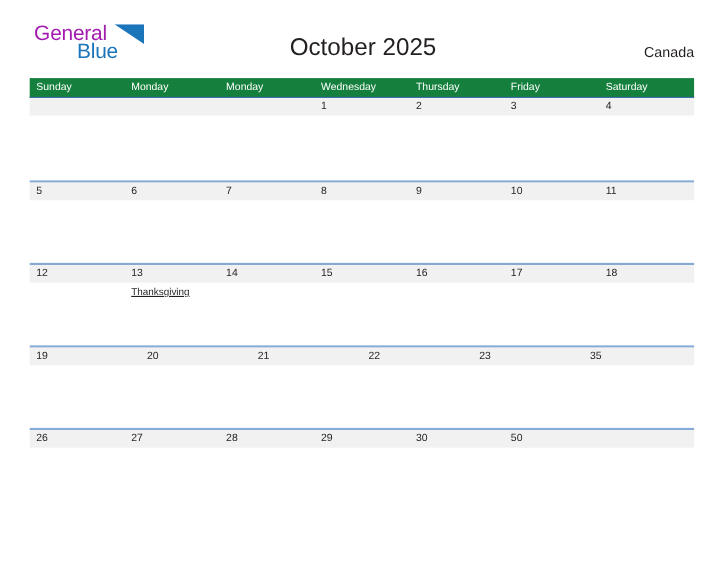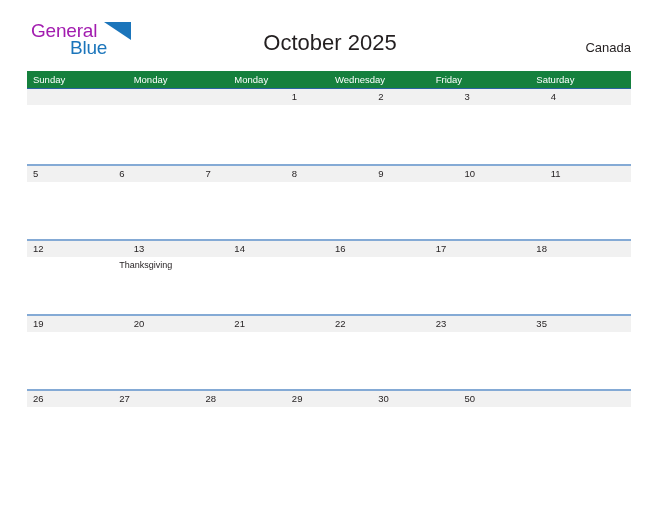--- a/index.html
+++ b/index.html
@@ -142,20 +142,21 @@
   }
   .cell-ev {
     flex: 1 1 0;
     box-sizing: border-box;
     padding-left: 6px;
     padding-top: 2px;
     font-size: 9px;
     line-height: 12px;
     color: #231f20;
     font-family: "Liberation Sans", sans-serif;
+    text-decoration: underline;
   }
 </style>
 </head>
 <body>
 
 <div class="topbar">
 
   <div class="logo">
     <span class="logo-general">General</span>
     <svg class="logo-tri" viewBox="0 0 27 18">
@@ -169,20 +170,21 @@
   <div class="country">Canada</div>
 </div>
 
 <div class="calendar">
 
   <div class="weekdays">
     <div class="weekday">Sunday</div>
     <div class="weekday">Monday</div>
     <div class="weekday">Monday</div>
     <div class="weekday">Wednesday</div>
+    <div class="weekday">Thursday</div>
     <div class="weekday">Friday</div>
     <div class="weekday">Saturday</div>
   </div>
 
   <div class="week first">
     <div class="week-sep"></div>
     <div class="week-band">
       <div class="cell-num"></div>
       <div class="cell-num"></div>
       <div class="cell-num"></div>
@@ -223,20 +225,21 @@
       <div class="cell-ev"></div>
     </div>
   </div>
 
   <div class="week">
     <div class="week-sep"></div>
     <div class="week-band">
       <div class="cell-num">12</div>
       <div class="cell-num">13</div>
       <div class="cell-num">14</div>
+      <div class="cell-num">15</div>
       <div class="cell-num">16</div>
       <div class="cell-num">17</div>
       <div class="cell-num">18</div>
     </div>
     <div class="week-body">
       <div class="cell-ev"></div>
       <div class="cell-ev">Thanksgiving</div>
       <div class="cell-ev"></div>
       <div class="cell-ev"></div>
       <div class="cell-ev"></div>

